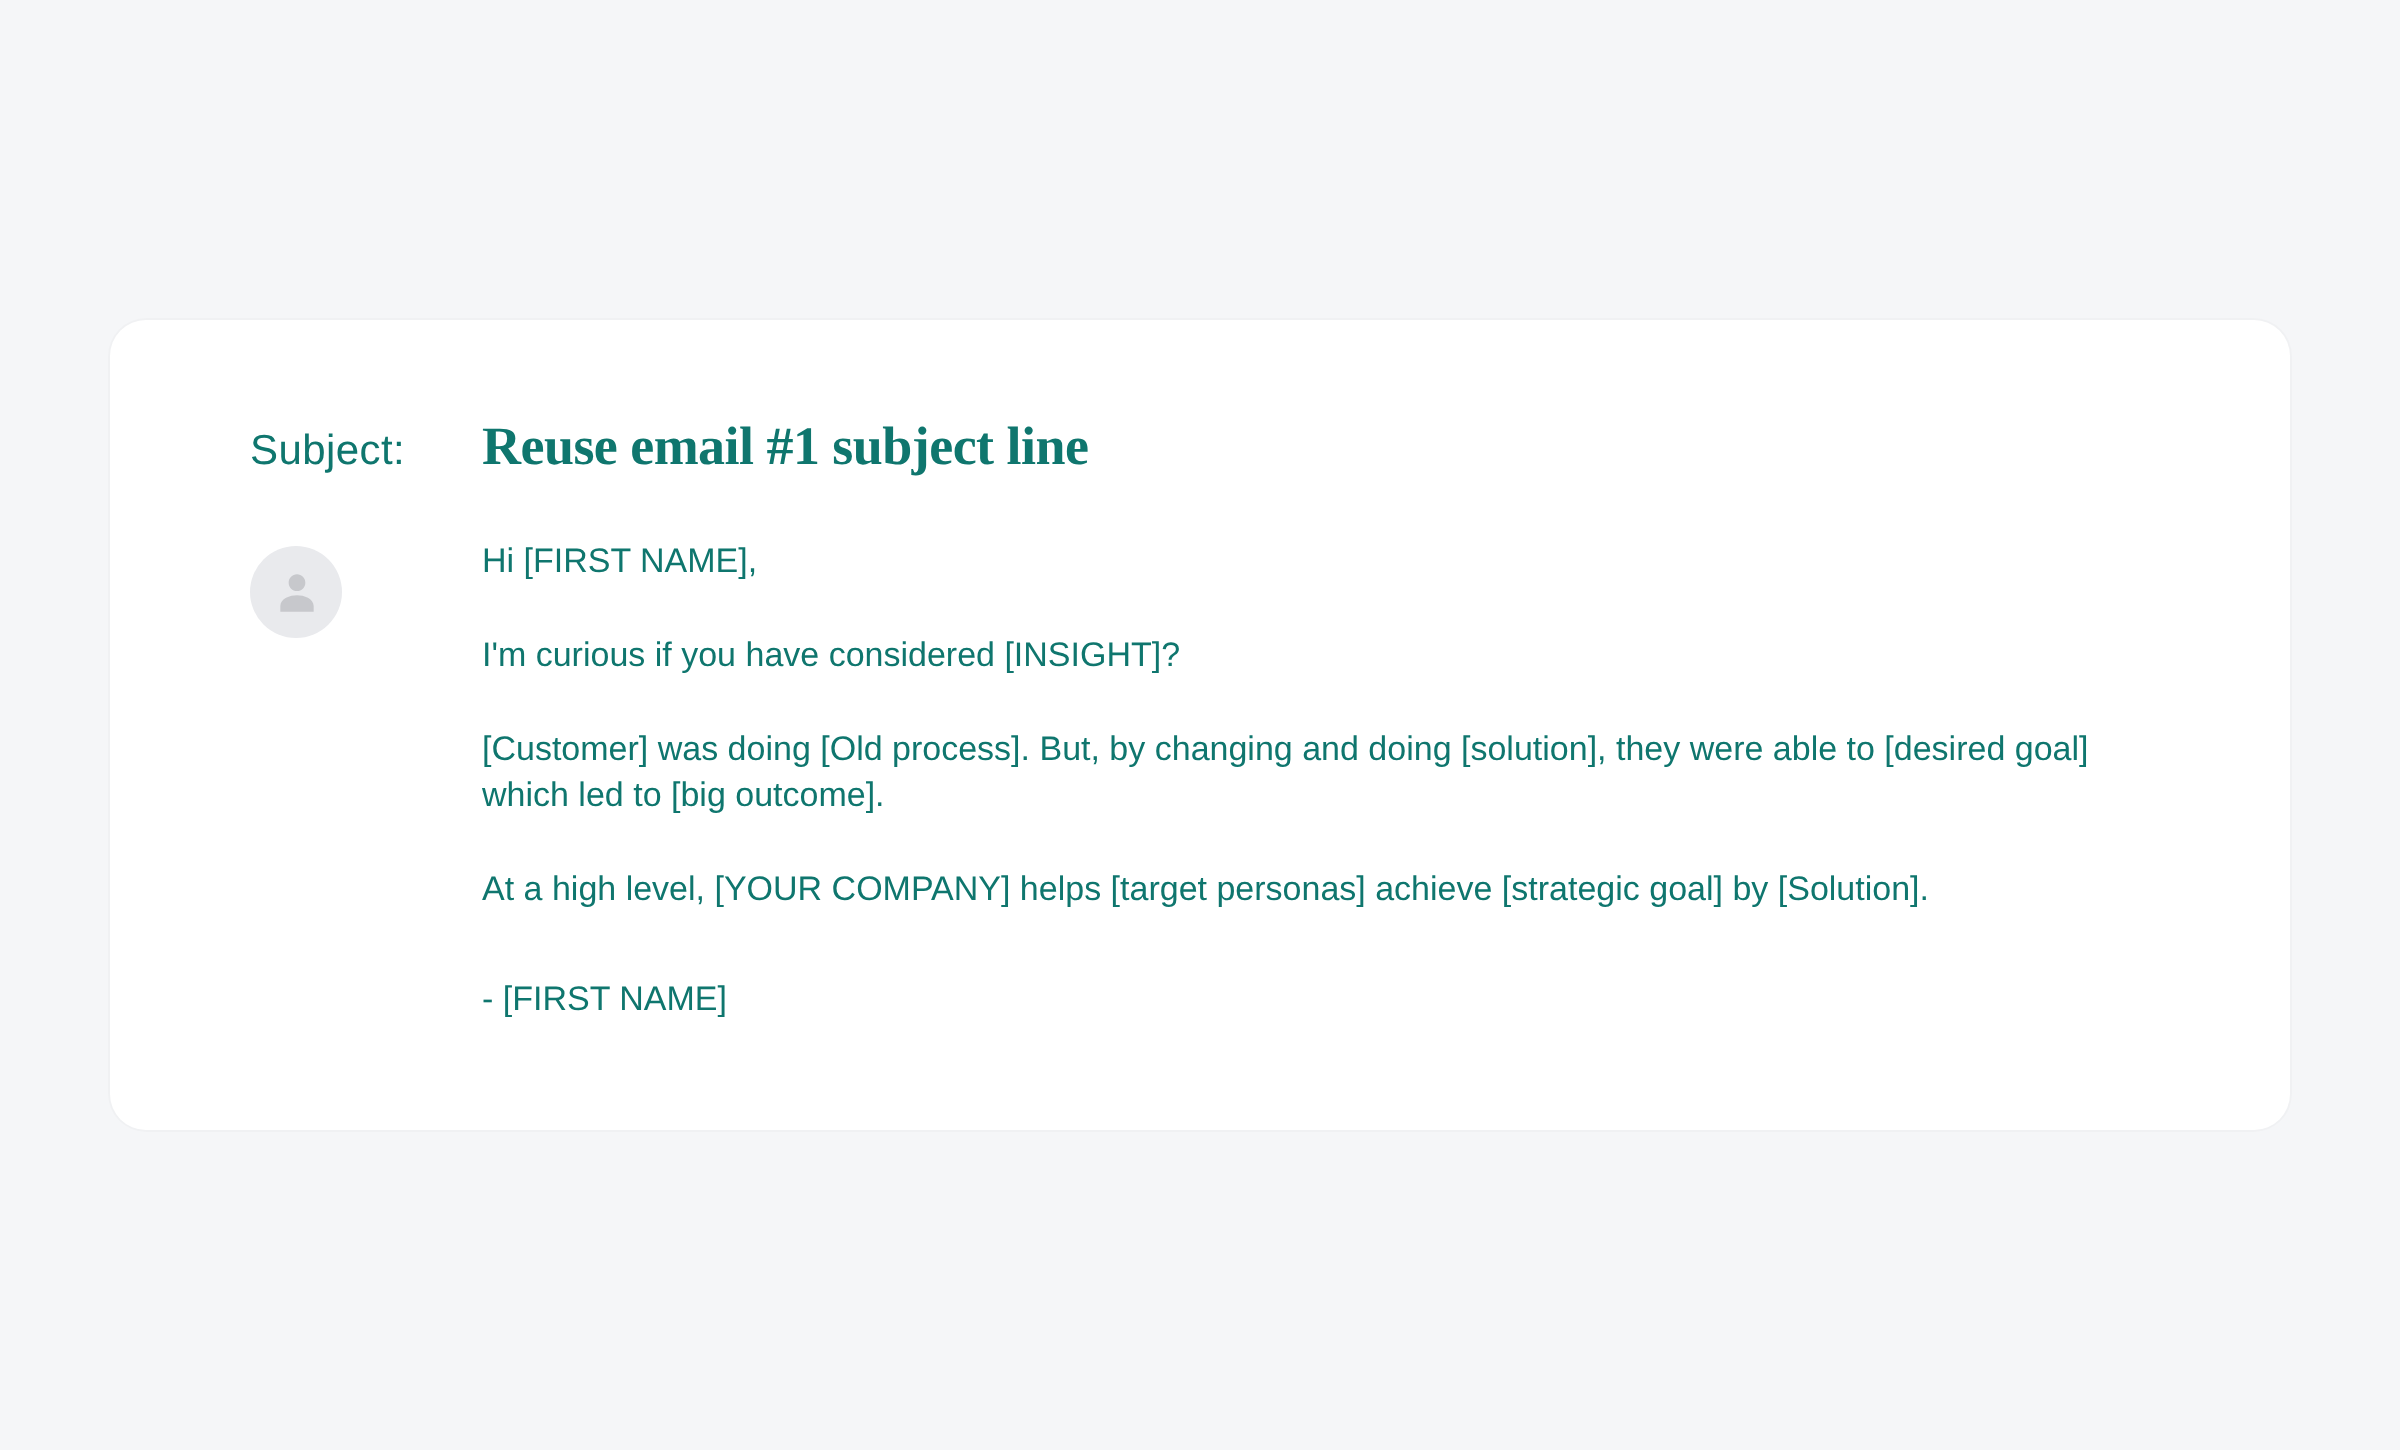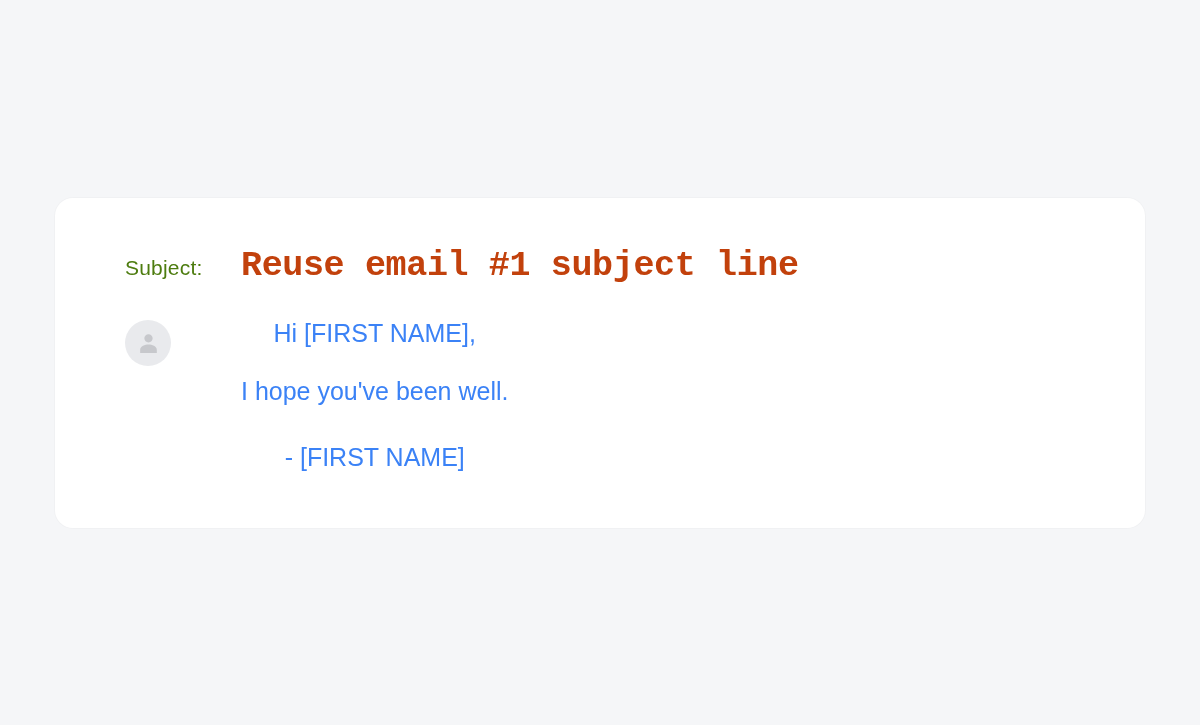--- a/index.html
+++ b/index.html
@@ -23,34 +23,34 @@
     padding: 48px 56px 54px 70px;
     box-shadow: 0 0 0 1px rgba(0,0,0,0.02);
   }
   .subject-row {
     display: flex;
     align-items: baseline;
     gap: 26px;
     margin-bottom: 30px;
   }
   .subject-label {
-    color: #4d7c0f;
+    color: #0f766e;
     font-size: 21px;
     font-weight: 500;
     letter-spacing: 0.01em;
     width: 90px;
     text-align: left;
   }
   .subject-value {
-    color: #c2410c;
-    font-size: 35px;
+    color: #0f766e;
+    font-size: 27px;
     font-weight: 800;
     letter-spacing: -0.01em;
     font-stretch: condensed;
-    font-family: Liberation Mono, monospace;
+    font-family: Liberation Serif, serif;
   }
   .body-row {
     display: flex;
     gap: 16px;
   }
   .avatar-col {
     width: 100px;
     flex-shrink: 0;
     display: flex;
     justify-content: flex-start;
@@ -64,27 +64,26 @@
     align-items: center;
     justify-content: center;
     margin-top: 4px;
   }
   .avatar svg {
     width: 25px;
     height: 25px;
     fill: #c7c8cc;
   }
   .email-body {
-    color: #3b82f6;
-    font-size: 25px;
+    color: #0f766e;
+    font-size: 17px;
     line-height: 1.36;
     font-family: "Segoe UI", "Helvetica Neue", Arial, sans-serif;
     font-weight: 400;
     letter-spacing: 0em;
-    text-align: center;
   }
   .email-body p {
     margin-bottom: 24px;
   }
   .email-body p:last-child {
     margin-bottom: 0;
   }
   .sig-gap {
     height: 8px;
   }
@@ -100,18 +99,20 @@
   <div class="body-row">
     <div class="avatar-col">
       <div class="avatar">
         <svg viewBox="0 0 24 24">
           <path d="M12 12c2.21 0 4-1.79 4-4s-1.79-4-4-4-4 1.79-4 4 1.79 4 4 4zm0 2c-3.31 0-8 1.5-8 5.2V22h16v-2.8c0-3.7-4.69-5.2-8-5.2z"></path>
         </svg>
       </div>
     </div>
     <div class="email-body">
       <p>Hi [FIRST NAME],</p>
-      <p>I hope you've been well.</p>
+      <p>I'm curious if you have considered [INSIGHT]?</p>
+      <p>[Customer] was doing [Old process]. But, by changing and doing [solution], they were able to [desired goal] which led to [big outcome].</p>
+      <p>At a high level, [YOUR COMPANY] helps [target personas] achieve [strategic goal] by [Solution].</p>
       <div class="sig-gap"></div>
       <p>- [FIRST NAME]</p>
     </div>
   </div>
 </div>
 
 </body></html>

